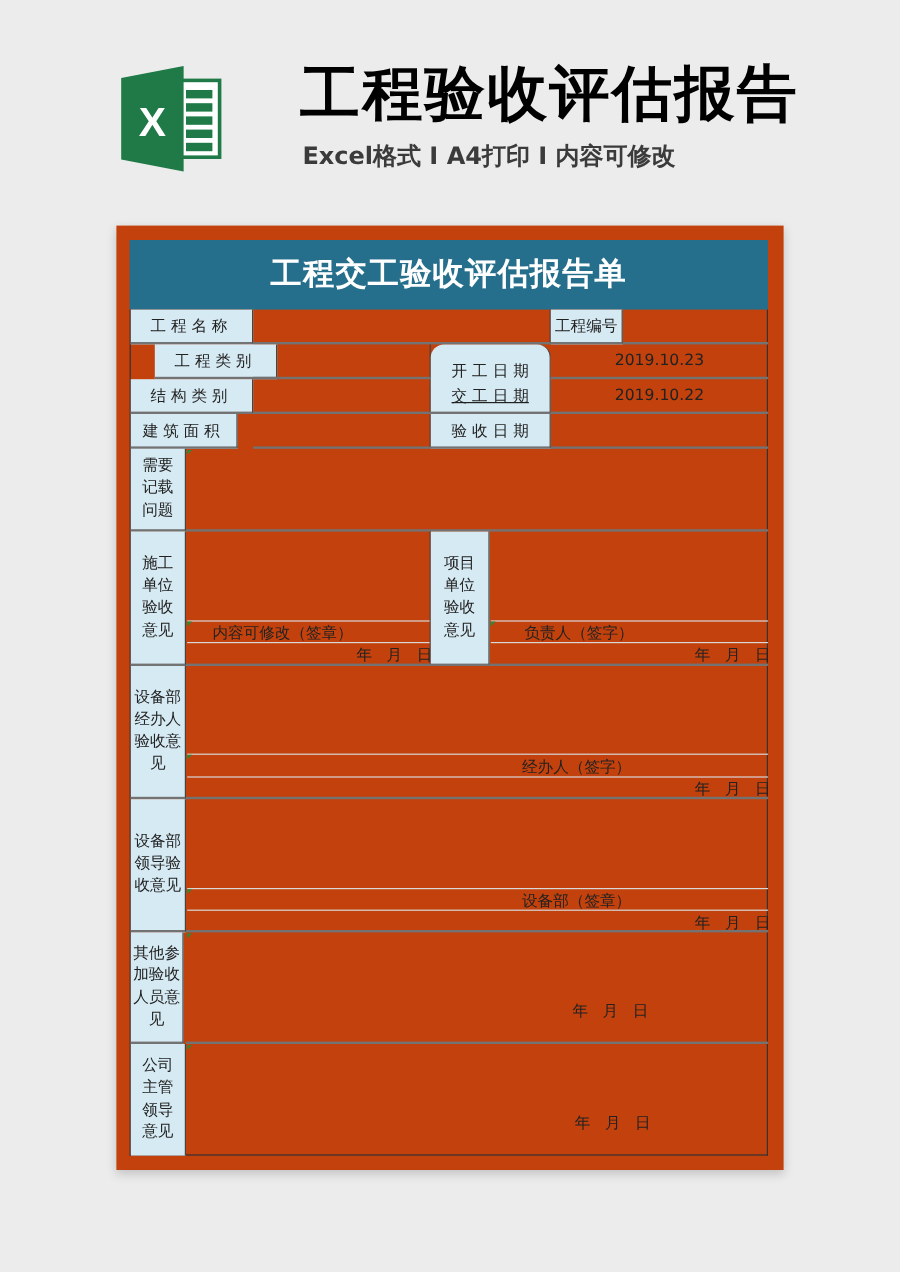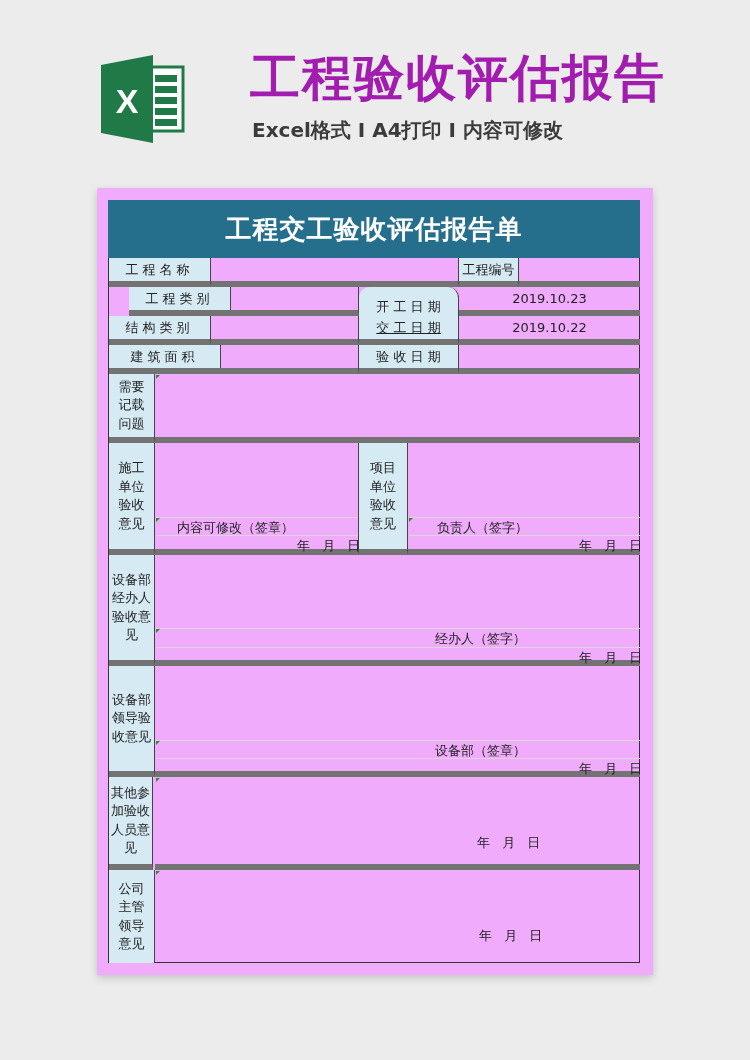--- a/index.html
+++ b/index.html
@@ -4,41 +4,41 @@
 <style>
   html, body { margin: 0; padding: 0; }
   body {
     width: 750px; height: 1060px; position: relative; overflow: hidden;
     background: #ececec;
     font-family: "DejaVu Sans", "Liberation Sans", sans-serif;
   }
   .logo { position: absolute; left: 97px; top: 53px; width: 92px; height: 92px; }
   .headline {
     position: absolute; left: 250px; top: 45px;
-    font-size: 50px; font-weight: bold; color: #a21caf; letter-spacing: 2px;
+    font-size: 50px; font-weight: bold; color: #000000; letter-spacing: 2px;
     white-space: nowrap;
   }
   .subline {
     position: absolute; left: 252px; top: 117px;
     font-size: 20px; font-weight: bold; color: #3b3b3b; white-space: nowrap;
   }
   .paper {
     position: absolute; left: 97px; top: 188px; width: 556px; height: 787px;
-    background: #f0abfc; box-shadow: 0 3px 8px rgba(0,0,0,0.18);
+    background: #c2410c; box-shadow: 0 3px 8px rgba(0,0,0,0.18);
   }
   .sheet { position: absolute; left: 11px; top: 12px; width: 532px; }
   .title-bar {
     height: 58px; background: #256f8c; color: #ffffff;
     font-size: 26px; font-weight: bold; text-align: center; line-height: 58px;
     letter-spacing: 1px;
   }
   .grid { position: relative; width: 532px; height: 705px; border: 1px solid #333; box-sizing: border-box; border-top: none; }
   .cell {
     position: absolute; box-sizing: border-box;
-    border-right: 1px solid #444; border-bottom: 6px solid #737373;
+    border-right: 1px solid #444; border-bottom: 2px solid #737373;
     font-size: 13px; color: #222;
     display: flex; align-items: center; justify-content: center; text-align: center;
   }
   .lbl { background: #d6eaf3; }
   .spaced { letter-spacing: 4px; }
   .vlabel { line-height: 18.5px; padding: 0 2px; }
   .line { position: absolute; height: 1px; background: #d8d8d8; }
   .txt { position: absolute; font-size: 13px; color: #222; white-space: nowrap; }
   .ymd { position: absolute; font-size: 13px; color: #222; white-space: nowrap; word-spacing: 8px; }
   .tick { position: absolute; width: 0; height: 0; border-top: 4px solid #2d8a3a; border-right: 4px solid transparent; }
@@ -74,21 +74,21 @@
       <div class="cell lbl spaced" style="left:0;top:29px;width:102px;height:29px;margin-left:20px;">工程类别</div>
       <div class="cell" style="left:102px;top:29px;width:148px;height:29px;"></div>
       <div class="cell lbl" style="left:250px;top:29px;width:100px;height:46px;border-radius:11px;">开 工 日 期</div>
       <div class="cell" style="left:350px;top:29px;width:181px;height:29px;border-right:none;">2019.10.23</div>
 
       <div class="cell lbl spaced" style="left:0;top:58px;width:102px;height:29px;">结构类别</div>
       <div class="cell" style="left:102px;top:58px;width:148px;height:29px;"></div>
       <div class="cell lbl" style="left:250px;top:58px;width:100px;height:29px;text-decoration:underline;">交 工 日 期</div>
       <div class="cell" style="left:350px;top:58px;width:181px;height:29px;border-right:none;">2019.10.22</div>
 
-      <div class="cell lbl spaced" style="left:0;top:87px;width:112px;height:29px;">建筑面积</div>
+      <div class="cell lbl spaced" style="left:0;top:87px;width:89px;height:29px;">建筑面积</div>
       <div class="cell" style="left:102px;top:87px;width:148px;height:29px;"></div>
       <div class="cell lbl" style="left:250px;top:87px;width:100px;height:29px;">验 收 日 期</div>
       <div class="cell" style="left:350px;top:87px;width:181px;height:29px;border-right:none;"></div>
 
       <div class="cell lbl vlabel" style="left:0;top:116px;width:46px;height:69px;text-align:right;">需要<br>记载<br>问题</div>
       <div class="cell" style="left:46px;top:116px;width:485px;height:69px;border-right:none;"></div>
       <div class="tick" style="left:47px;top:117px;"></div>
 
       <div class="cell lbl vlabel" style="left:0;top:185px;width:46px;height:112px;">施工<br>单位<br>验收<br>意见</div>
       <div class="cell" style="left:46px;top:185px;width:204px;height:112px;"></div>

